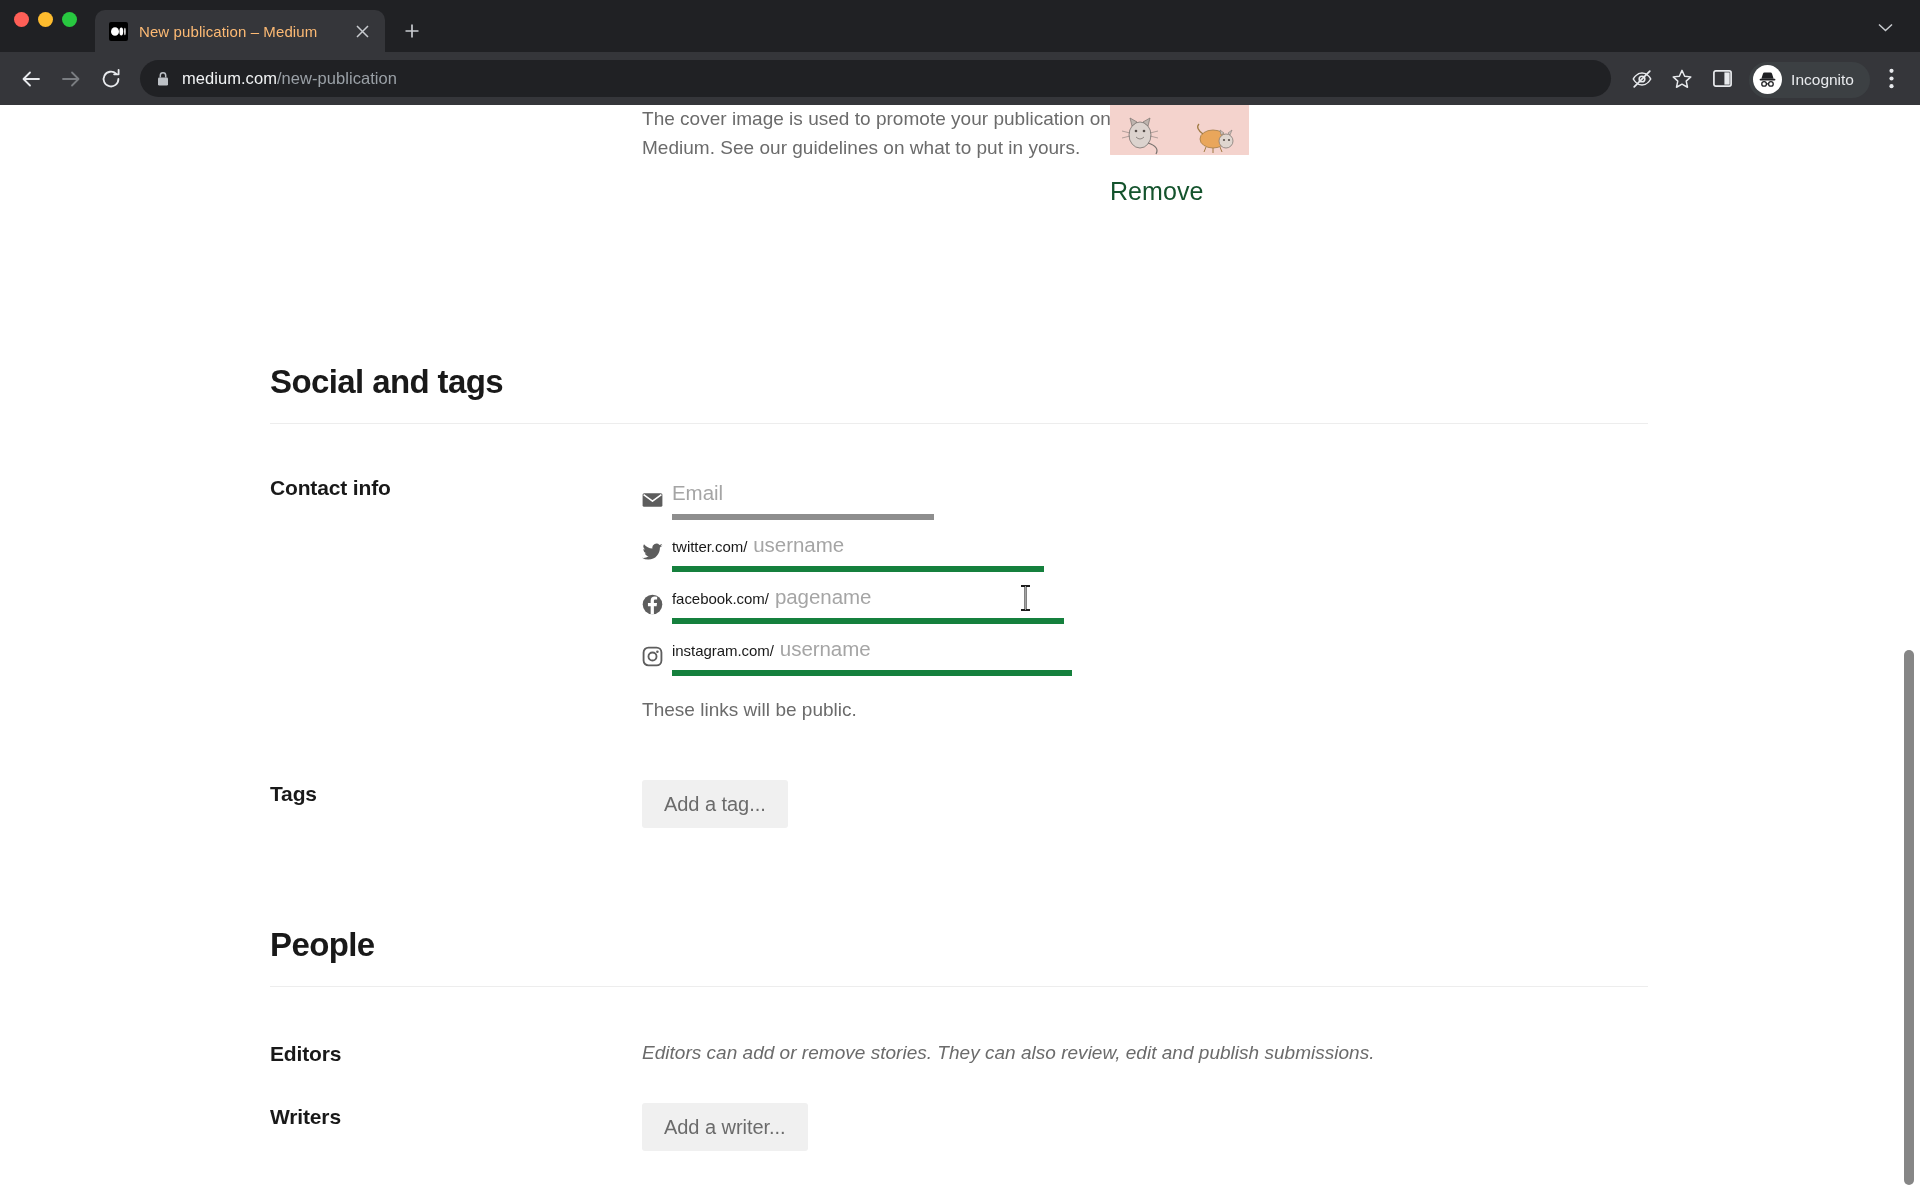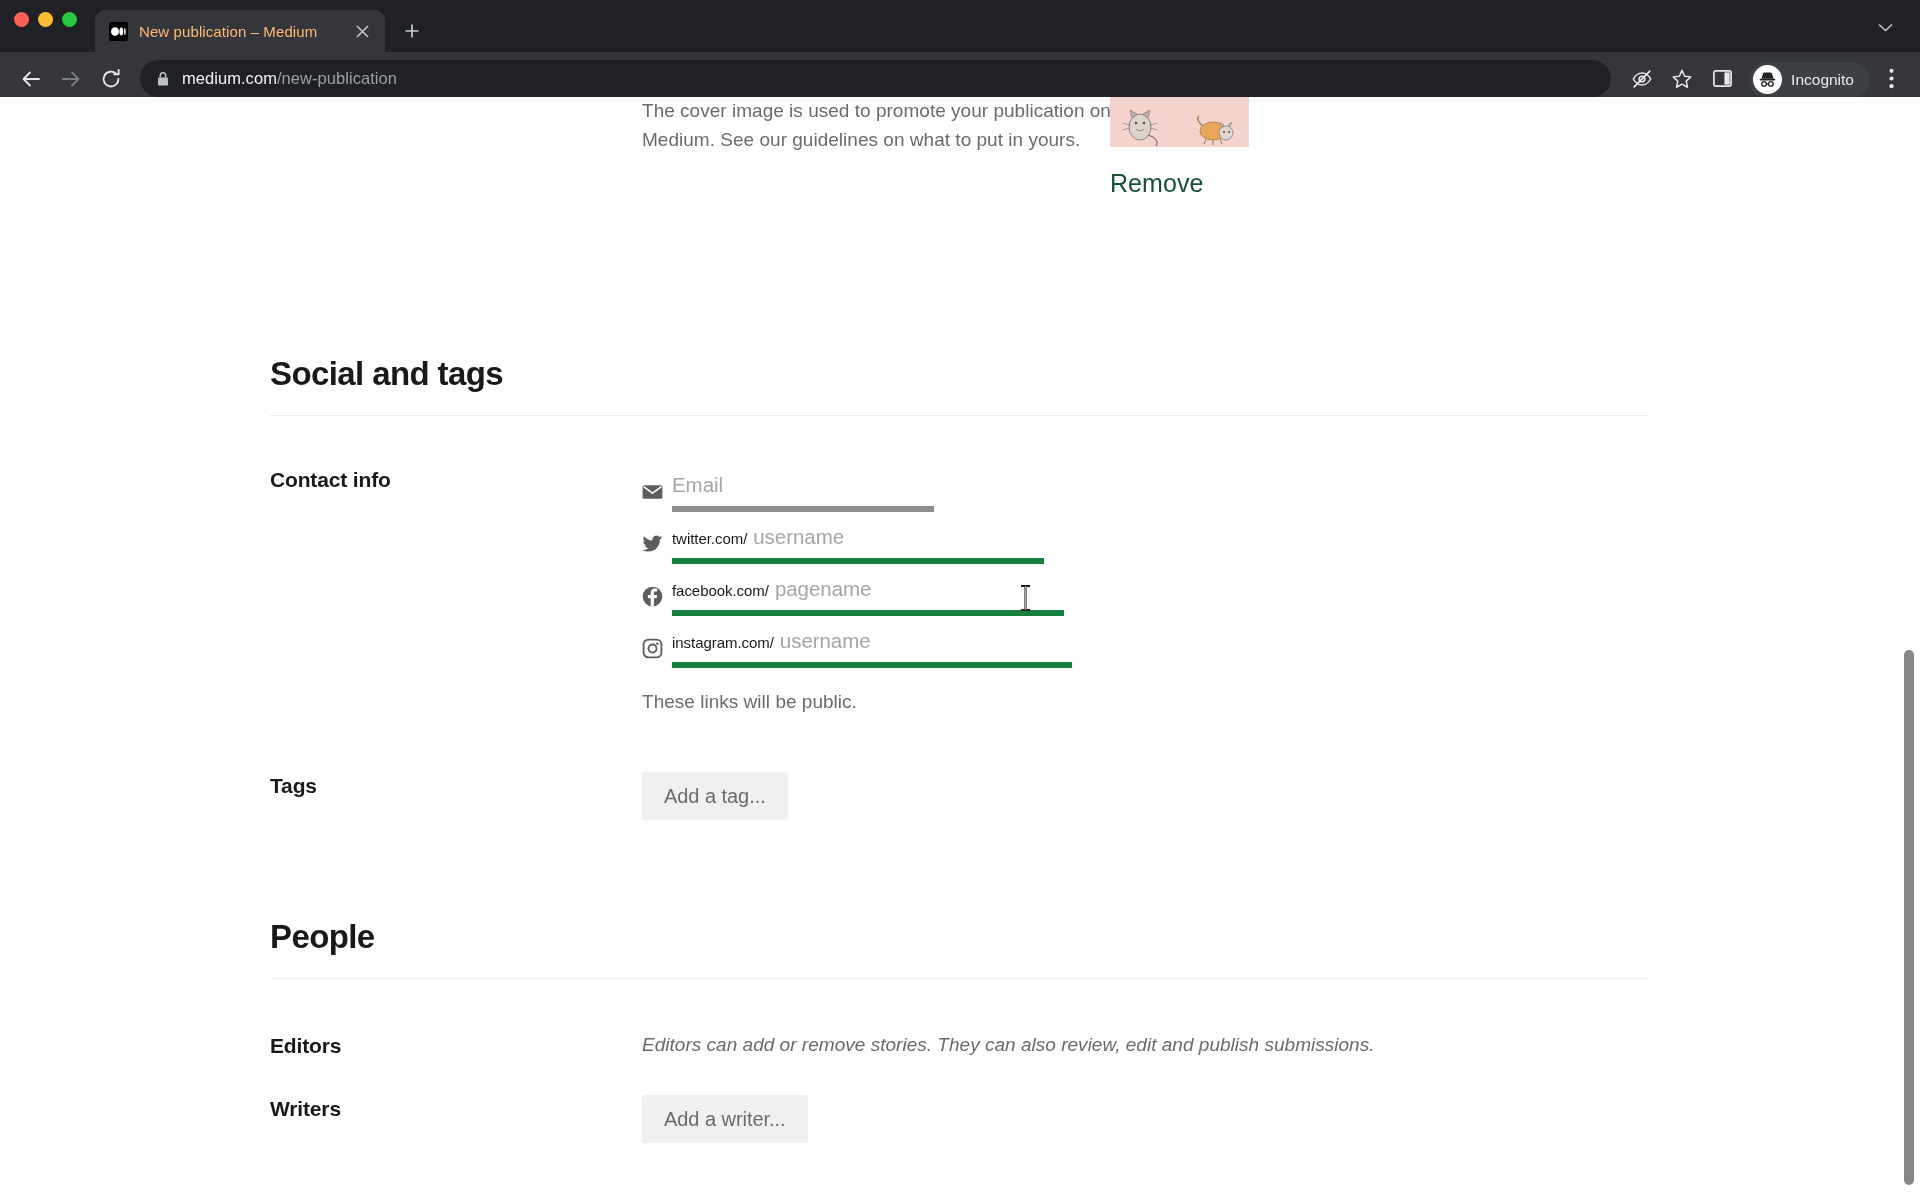--- a/index.html
+++ b/index.html
@@ -164,21 +164,21 @@
   }
   .incognito-label {
     color: #e8eaed;
     font-size: 15.5px;
     white-space: nowrap;
   }
 
   
   .viewport {
     position: absolute;
-    top: 97px;
+    top: 105px;
     left: 0;
     width: 1920px;
     height: 1095px;
     background: #ffffff;
     overflow: hidden;
   }
 
   .page {
     position: relative;
     width: 1920px;

